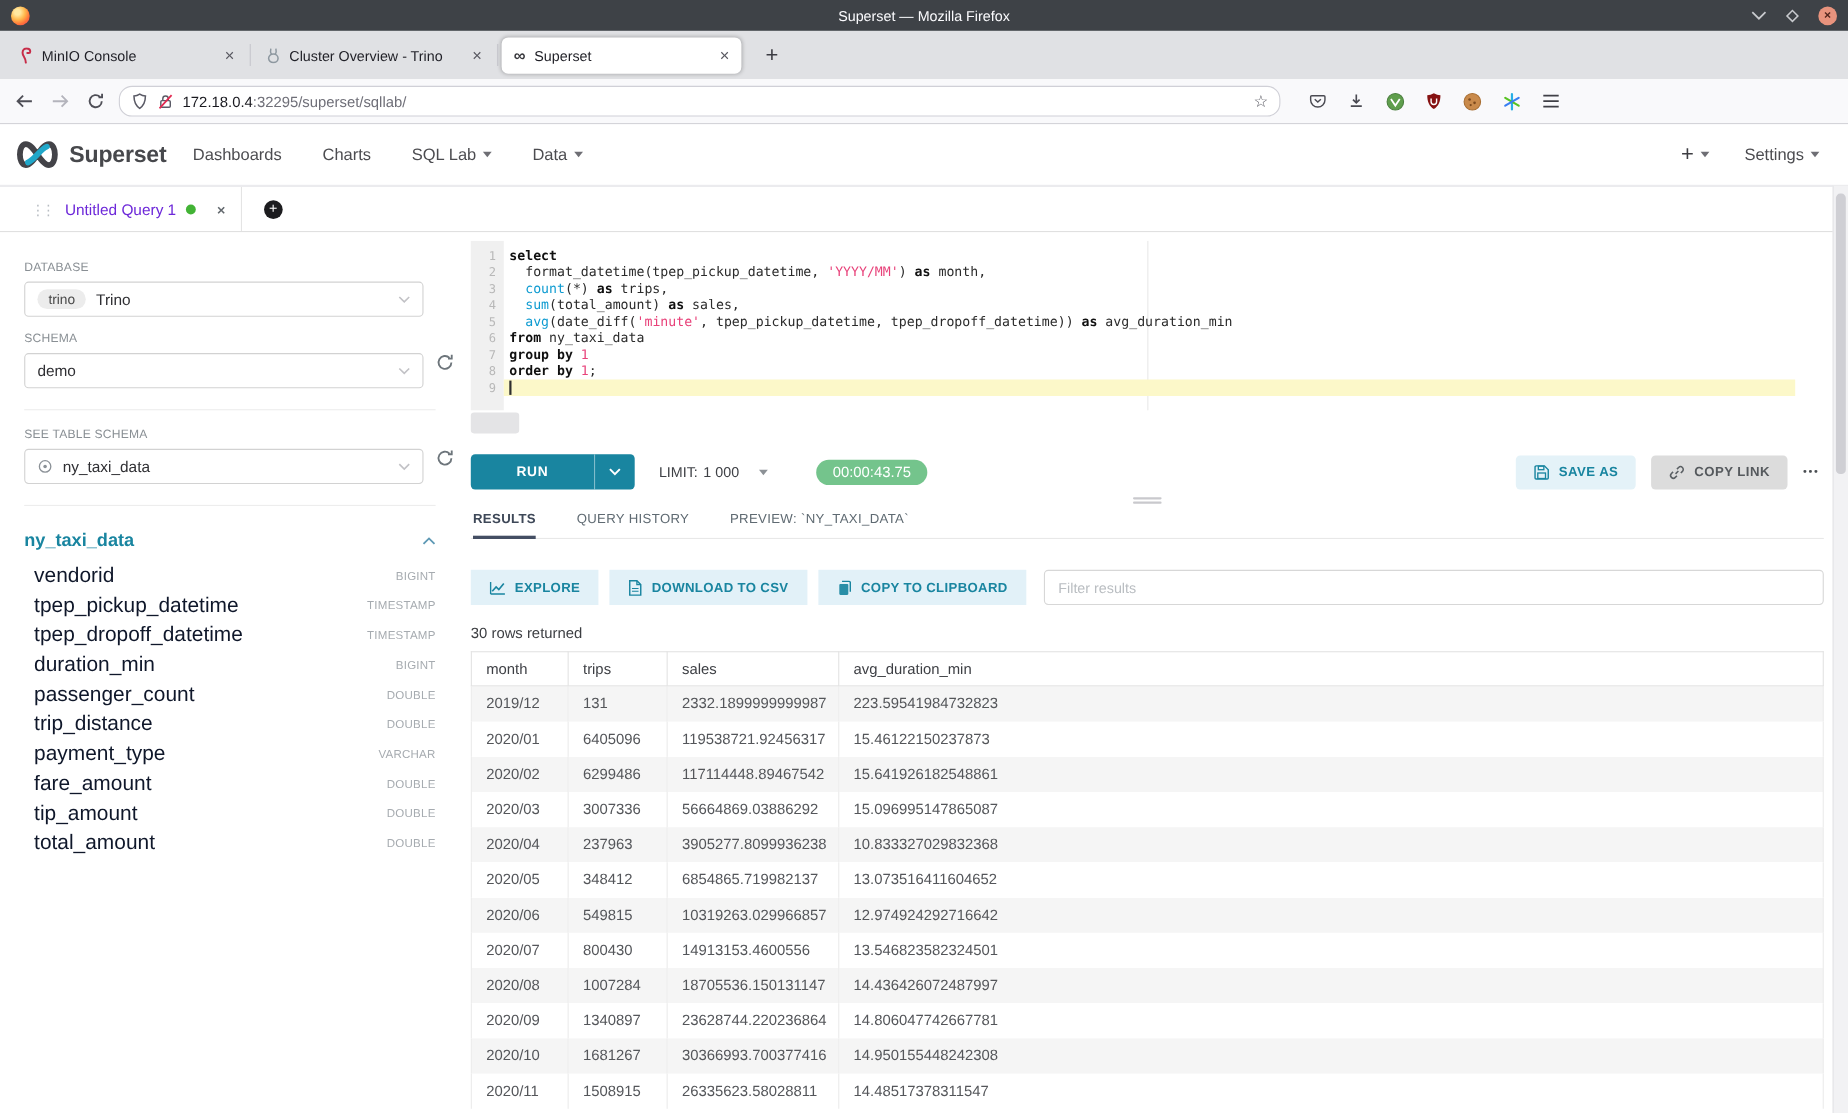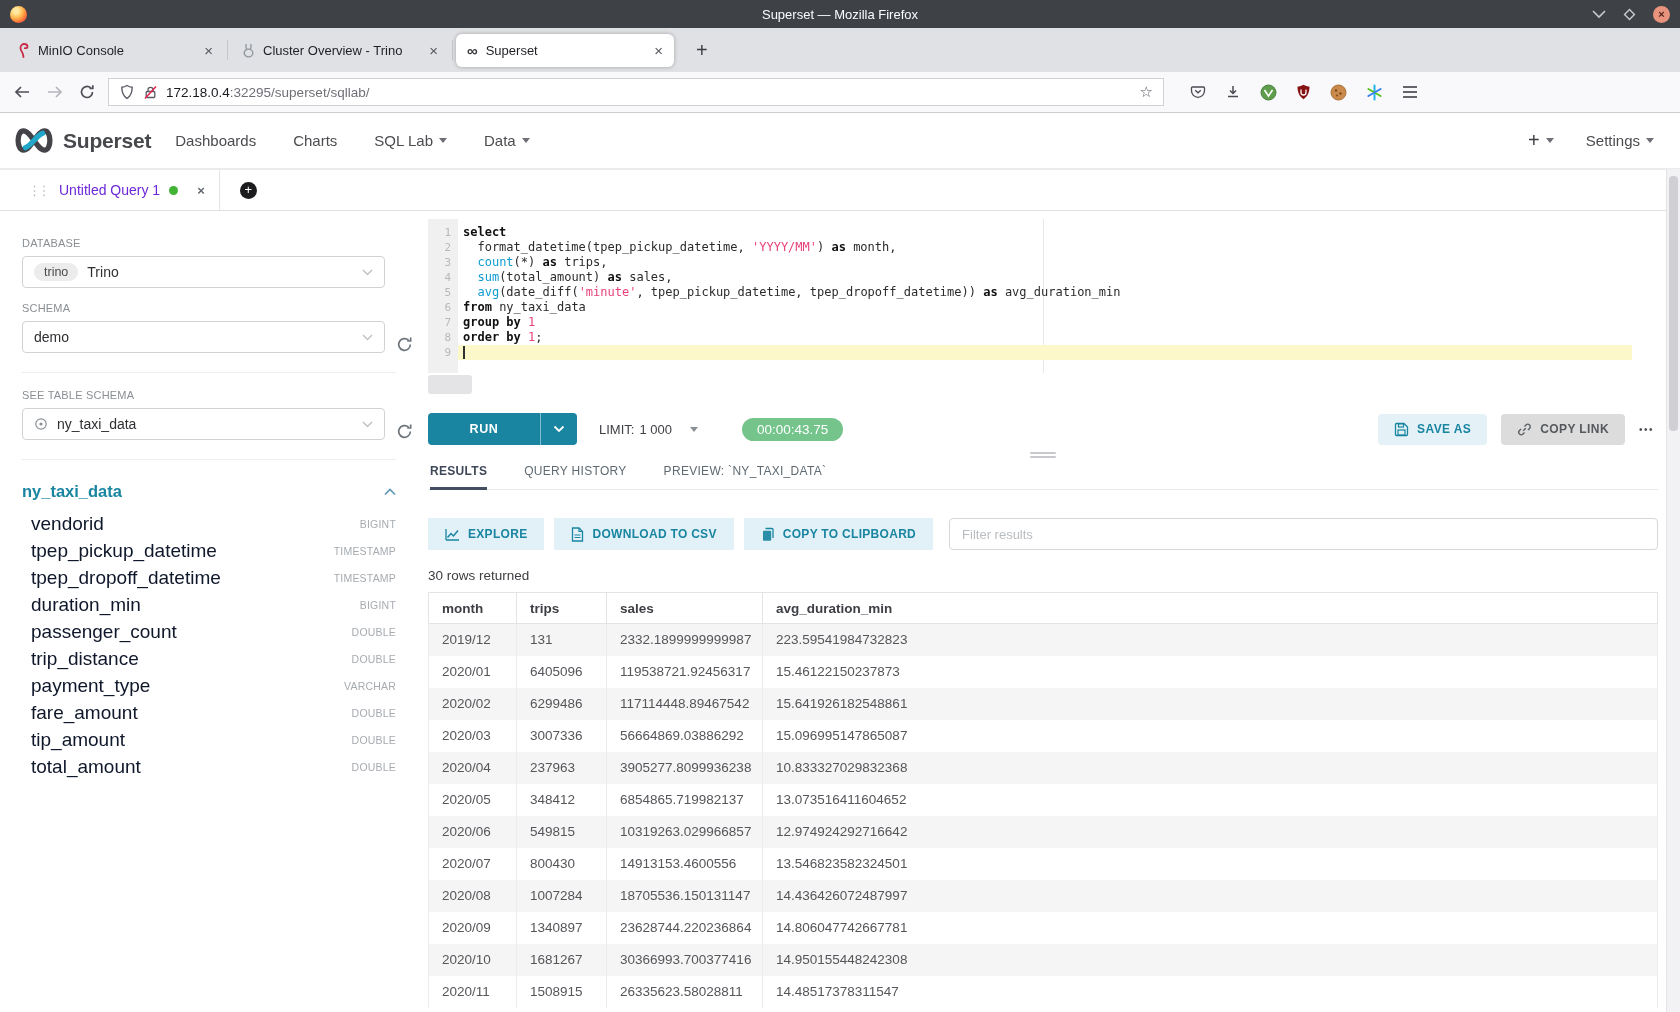--- a/index.html
+++ b/index.html
@@ -17,21 +17,21 @@
   .btab{width:218px;height:33px;display:flex;align-items:center;gap:8px;padding:0 8px 0 11px;font-size:13px;color:#1f1f26;border-radius:6px;box-sizing:border-box}
   .btab.active{background:#fff;box-shadow:0 0 4px rgba(0,0,0,.28)}
   .btab-title{white-space:nowrap;overflow:hidden;flex:1}
   .btab-close{color:#585860;font-size:15px;padding:0 3px}
   .tabsep{width:1px;height:20px;background:#c6c6cc;margin:0 3px}
   .newtab{font-size:20px;color:#3c3c43;margin-left:16px;padding:0 6px}
   .inf-glyph{font-size:15px;font-weight:bold;color:#37373c;line-height:1}
 
   .urlrow{height:40px;background:#f9f9fb;display:flex;align-items:center;border-bottom:1px solid #cbcbd0}
   .navbtns{display:flex;align-items:center;gap:15px;margin-left:13px}
-  .urlbox{margin-left:13px;width:1056px;height:28px;background:#fff;border:1px solid #d0d0d7;border-radius:0;display:flex;align-items:center;gap:8px;padding:0 10px;box-sizing:border-box;font-size:13.5px}
+  .urlbox{margin-left:13px;width:1056px;height:28px;background:#fff;border:1px solid #d0d0d7;border-radius:12px;display:flex;align-items:center;gap:8px;padding:0 10px;box-sizing:border-box;font-size:13.5px}
   .url-host{color:#19191f}
   .url-path{color:#6f6f78}
   .url-star{margin-left:auto;font-size:15px;color:#55555e}
   .bicons{display:flex;align-items:center;gap:19px;margin-left:26px}
 
   
   .snav{height:55px;background:#fff;display:flex;align-items:center;border-bottom:2px solid #ebebee}
   .sbrand{display:flex;align-items:center;margin-left:12px;gap:7px}
   .sbrand-text{font-size:21px;font-weight:bold;color:#47484c;letter-spacing:-.2px}
   .snav-items{display:flex;align-items:center;margin-left:24px;gap:37px;font-size:15px;color:#4c4c50}
@@ -47,21 +47,21 @@
   .qtab-drag{color:#b7bcc2;font-size:13px;letter-spacing:-3.5px;margin-right:3px}
   .qtab-label{color:#6d28d9;font-size:14px}
   .qtab-dot{width:9px;height:9px;border-radius:50%;background:#42b335}
   .qtab-close{color:#62686d;font-size:13px;margin-left:10px;font-weight:bold}
   .addtab{width:17px;height:17px;border-radius:50%;background:#1c1c1f;color:#fff;font-size:13px;line-height:16px;text-align:center;align-self:center;margin-left:20px}
 
   
   .main{display:flex}
   .sidebar{width:416px;box-sizing:border-box;padding:12px 0 0 22px;flex:none}
   .sb-label{font-size:11px;color:#898f94;margin:14px 0 7px;letter-spacing:.2px}
-  .sb-row{display:flex;align-items:flex-end}
+  .sb-row{display:flex;align-items:flex-start}
   .select{width:363px;height:32px;border:1px solid #d2d2d2;border-radius:4px;background:#fff;display:flex;align-items:center;padding:0 11px;box-sizing:border-box;gap:9px}
   .sel-chev{margin-left:auto}
   .pill{background:#ececec;border-radius:10px;padding:2px 10px;font-size:12.5px;color:#4a4a4a}
   .sel-val{font-size:14px;color:#2f2f33}
   .sb-refresh{margin-left:11px}
   .sb-divider{border-top:1px solid #ededed;margin-top:19px;width:374px}
   .tbl-head{display:flex;align-items:center;margin:22px 0 9px;width:374px}
   .tbl-name{font-size:16.5px;font-weight:bold;color:#1985a0}
   .tbl-chev{margin-left:auto}
   .col-row{display:flex;align-items:center;width:374px;padding:2.5px 0}
@@ -104,21 +104,21 @@
   
   .rtabs{display:flex;gap:37px;margin-top:6px;border-bottom:1px solid #e8e8e8;padding-left:2px}
   .rtab{font-size:12px;letter-spacing:.3px;color:#5f6a72;padding-bottom:11px}
   .rtab.active{color:#3e4858;font-weight:bold;border-bottom:3px solid #444e63;margin-bottom:-1px;padding-bottom:9px}
   .actions{margin-top:28px;display:flex;align-items:center;gap:10px}
   .abtn{display:flex;align-items:center;gap:8px;background:#e2f1f8;color:#1985a0;font-size:12px;font-weight:bold;letter-spacing:.3px;height:32px;padding:0 17px;border-radius:0}
   .filter{flex:1;height:32px;border:1px solid #d7d7d7;border-radius:4px;margin-left:6px;padding:0 12px;font-size:13px;color:#333;box-sizing:border-box;font-family:"Liberation Sans",sans-serif;outline:none;background:#fff}
   .filter::placeholder{color:#b9bdc1}
   .rows-ret{margin-top:18px;font-size:13.5px;color:#3c3e42}
   .rtable{margin-top:9px;border-collapse:collapse;width:100%;table-layout:fixed}
-  .rtable th{height:31px;box-sizing:border-box;text-align:left;padding:0 13px;font-size:13.5px;color:#3d3f44;border:1px solid #e3e3e3;font-weight:bold;background:#fff}
+  .rtable th{height:31px;box-sizing:border-box;text-align:left;padding:0 13px;font-size:13.5px;color:#3d3f44;border:1px solid #e3e3e3;font-weight:normal;background:#fff}
   .rtable td{height:32px;box-sizing:border-box;padding:0 13px;font-size:13.5px;color:#54565a;border-left:1px solid #ececec;border-right:1px solid #ececec;overflow:hidden;white-space:nowrap}
   .rtable tbody tr:nth-child(odd){background:#f5f5f5}
 
   .page-scrollbar{position:absolute;top:169px;right:0;width:13px;bottom:0;background:#f2f2f4;border-left:1px solid #e4e4e7}
   .page-thumb{position:absolute;top:7px;left:2px;width:9px;height:255px;background:#cfcfd4;border-radius:4px}
 </style>
 </head>
 <body>
 
 <div class="titlebar">

